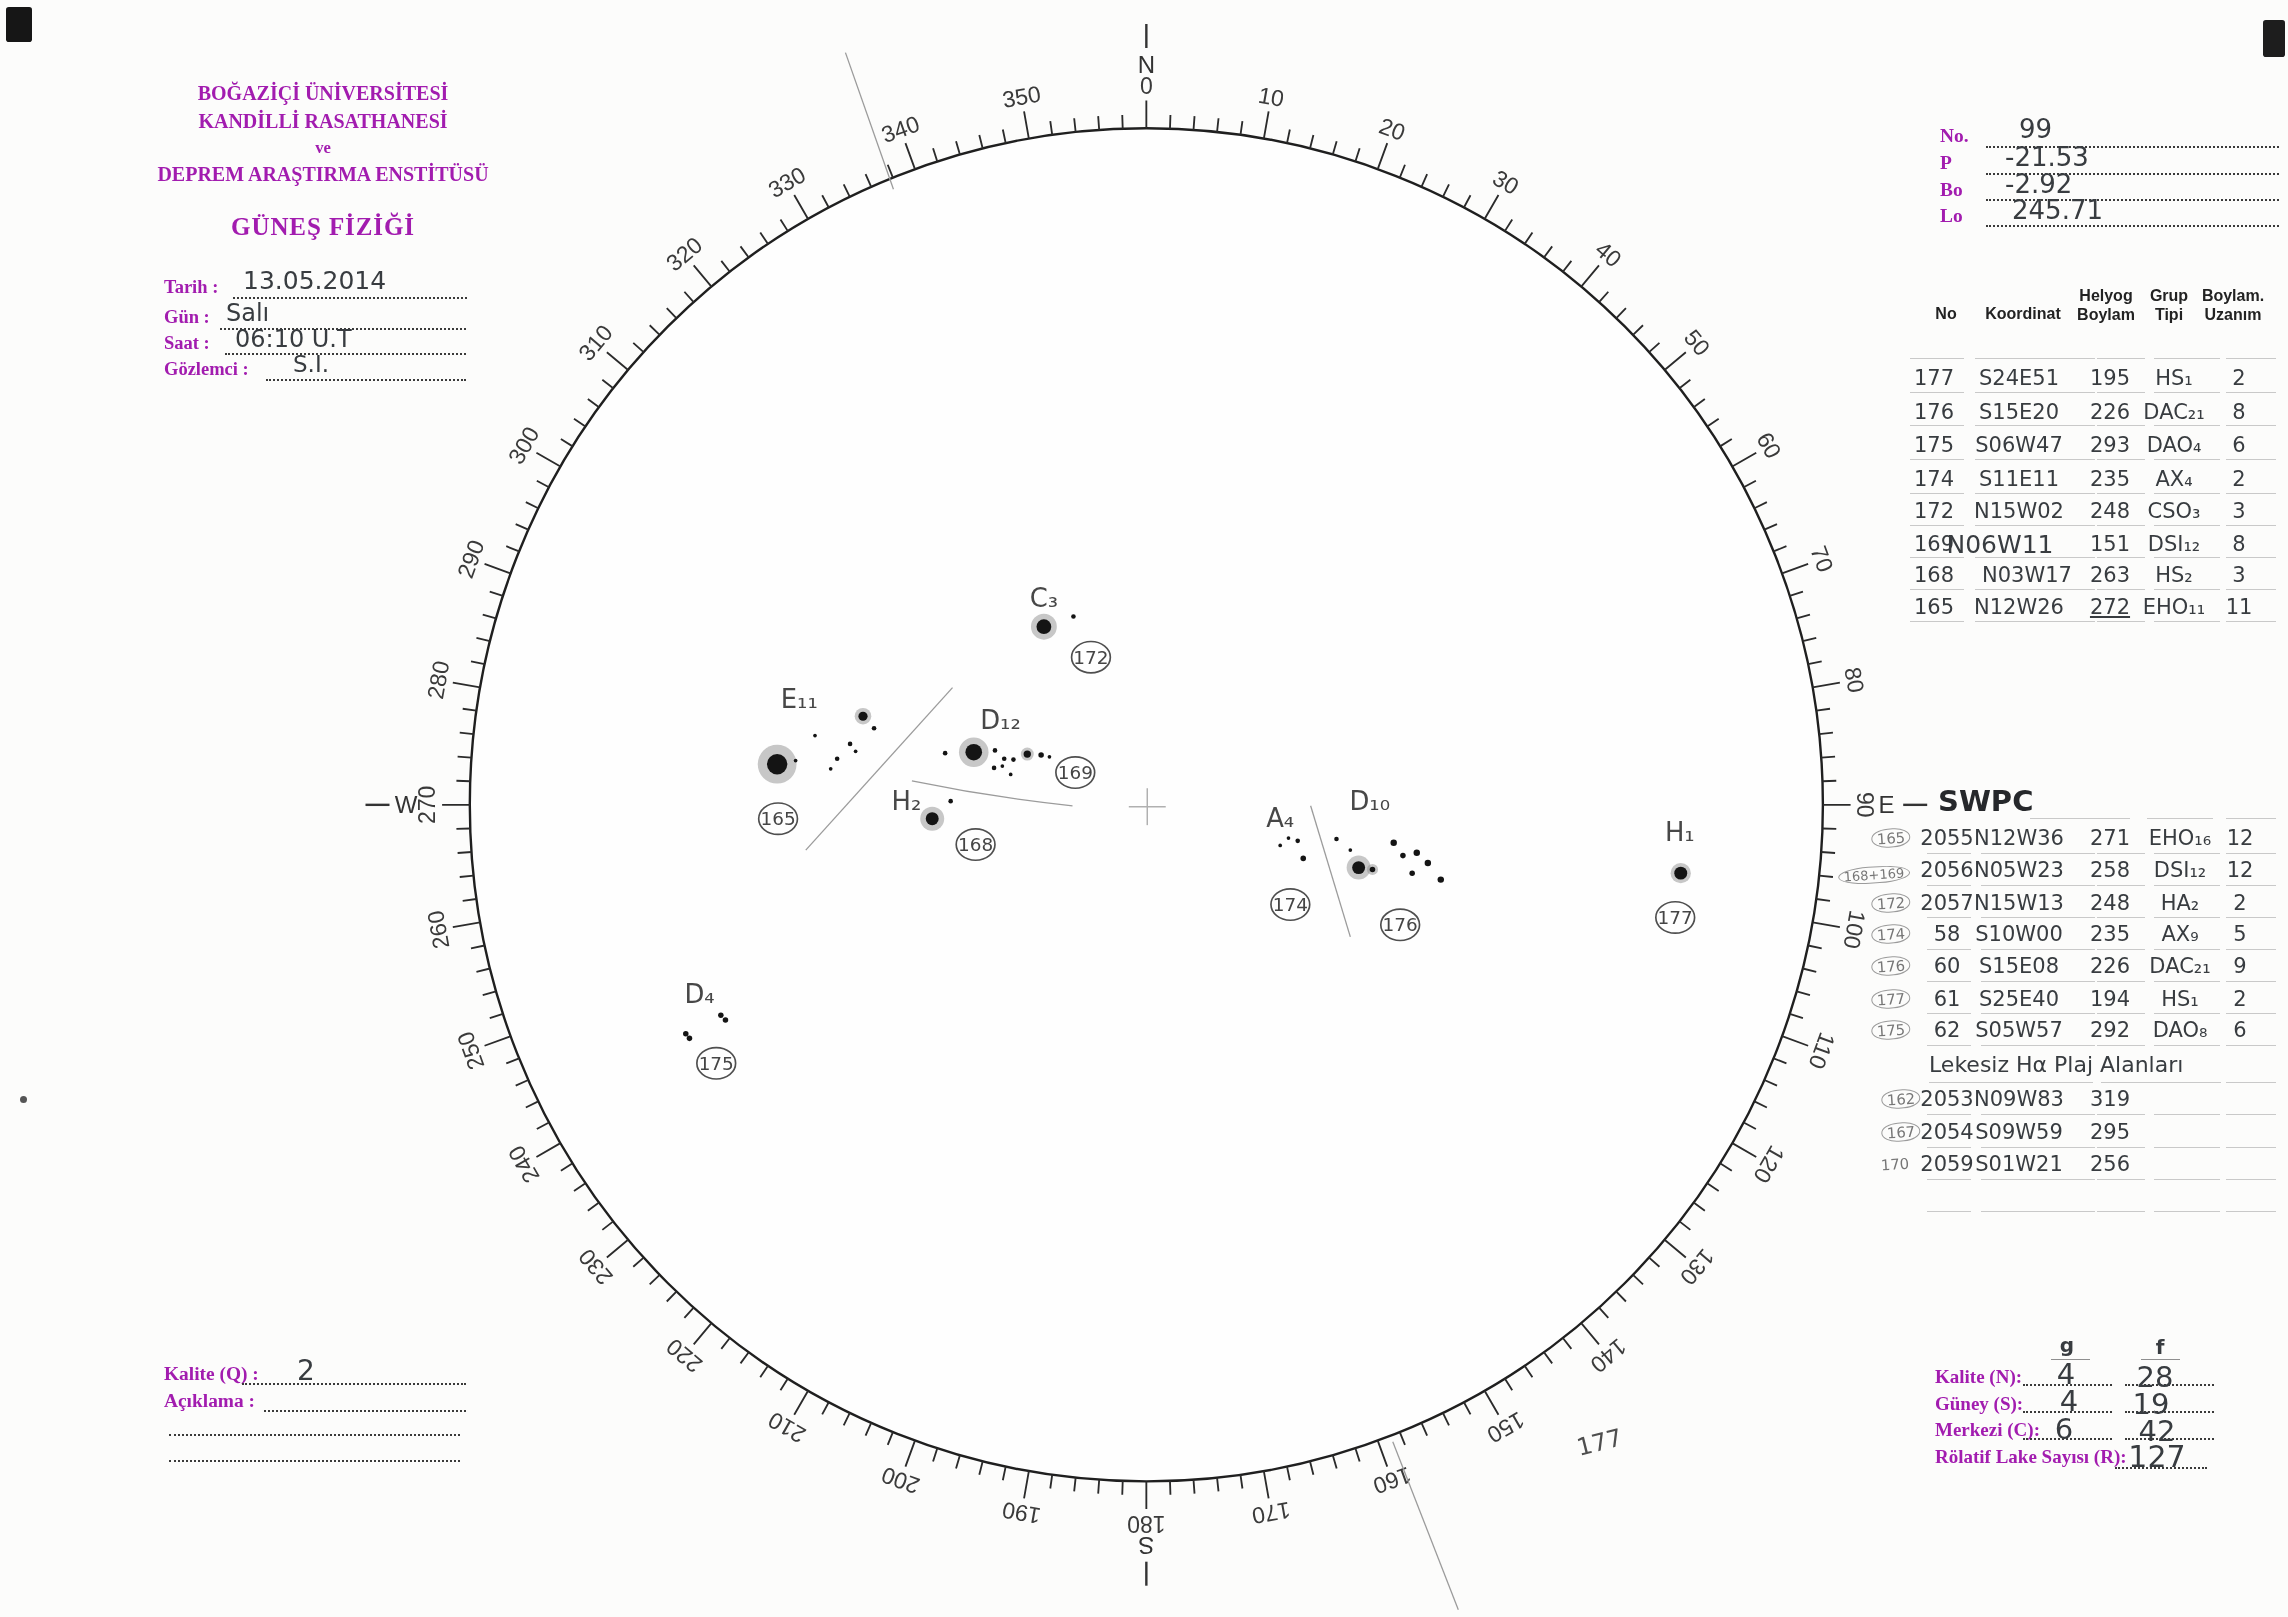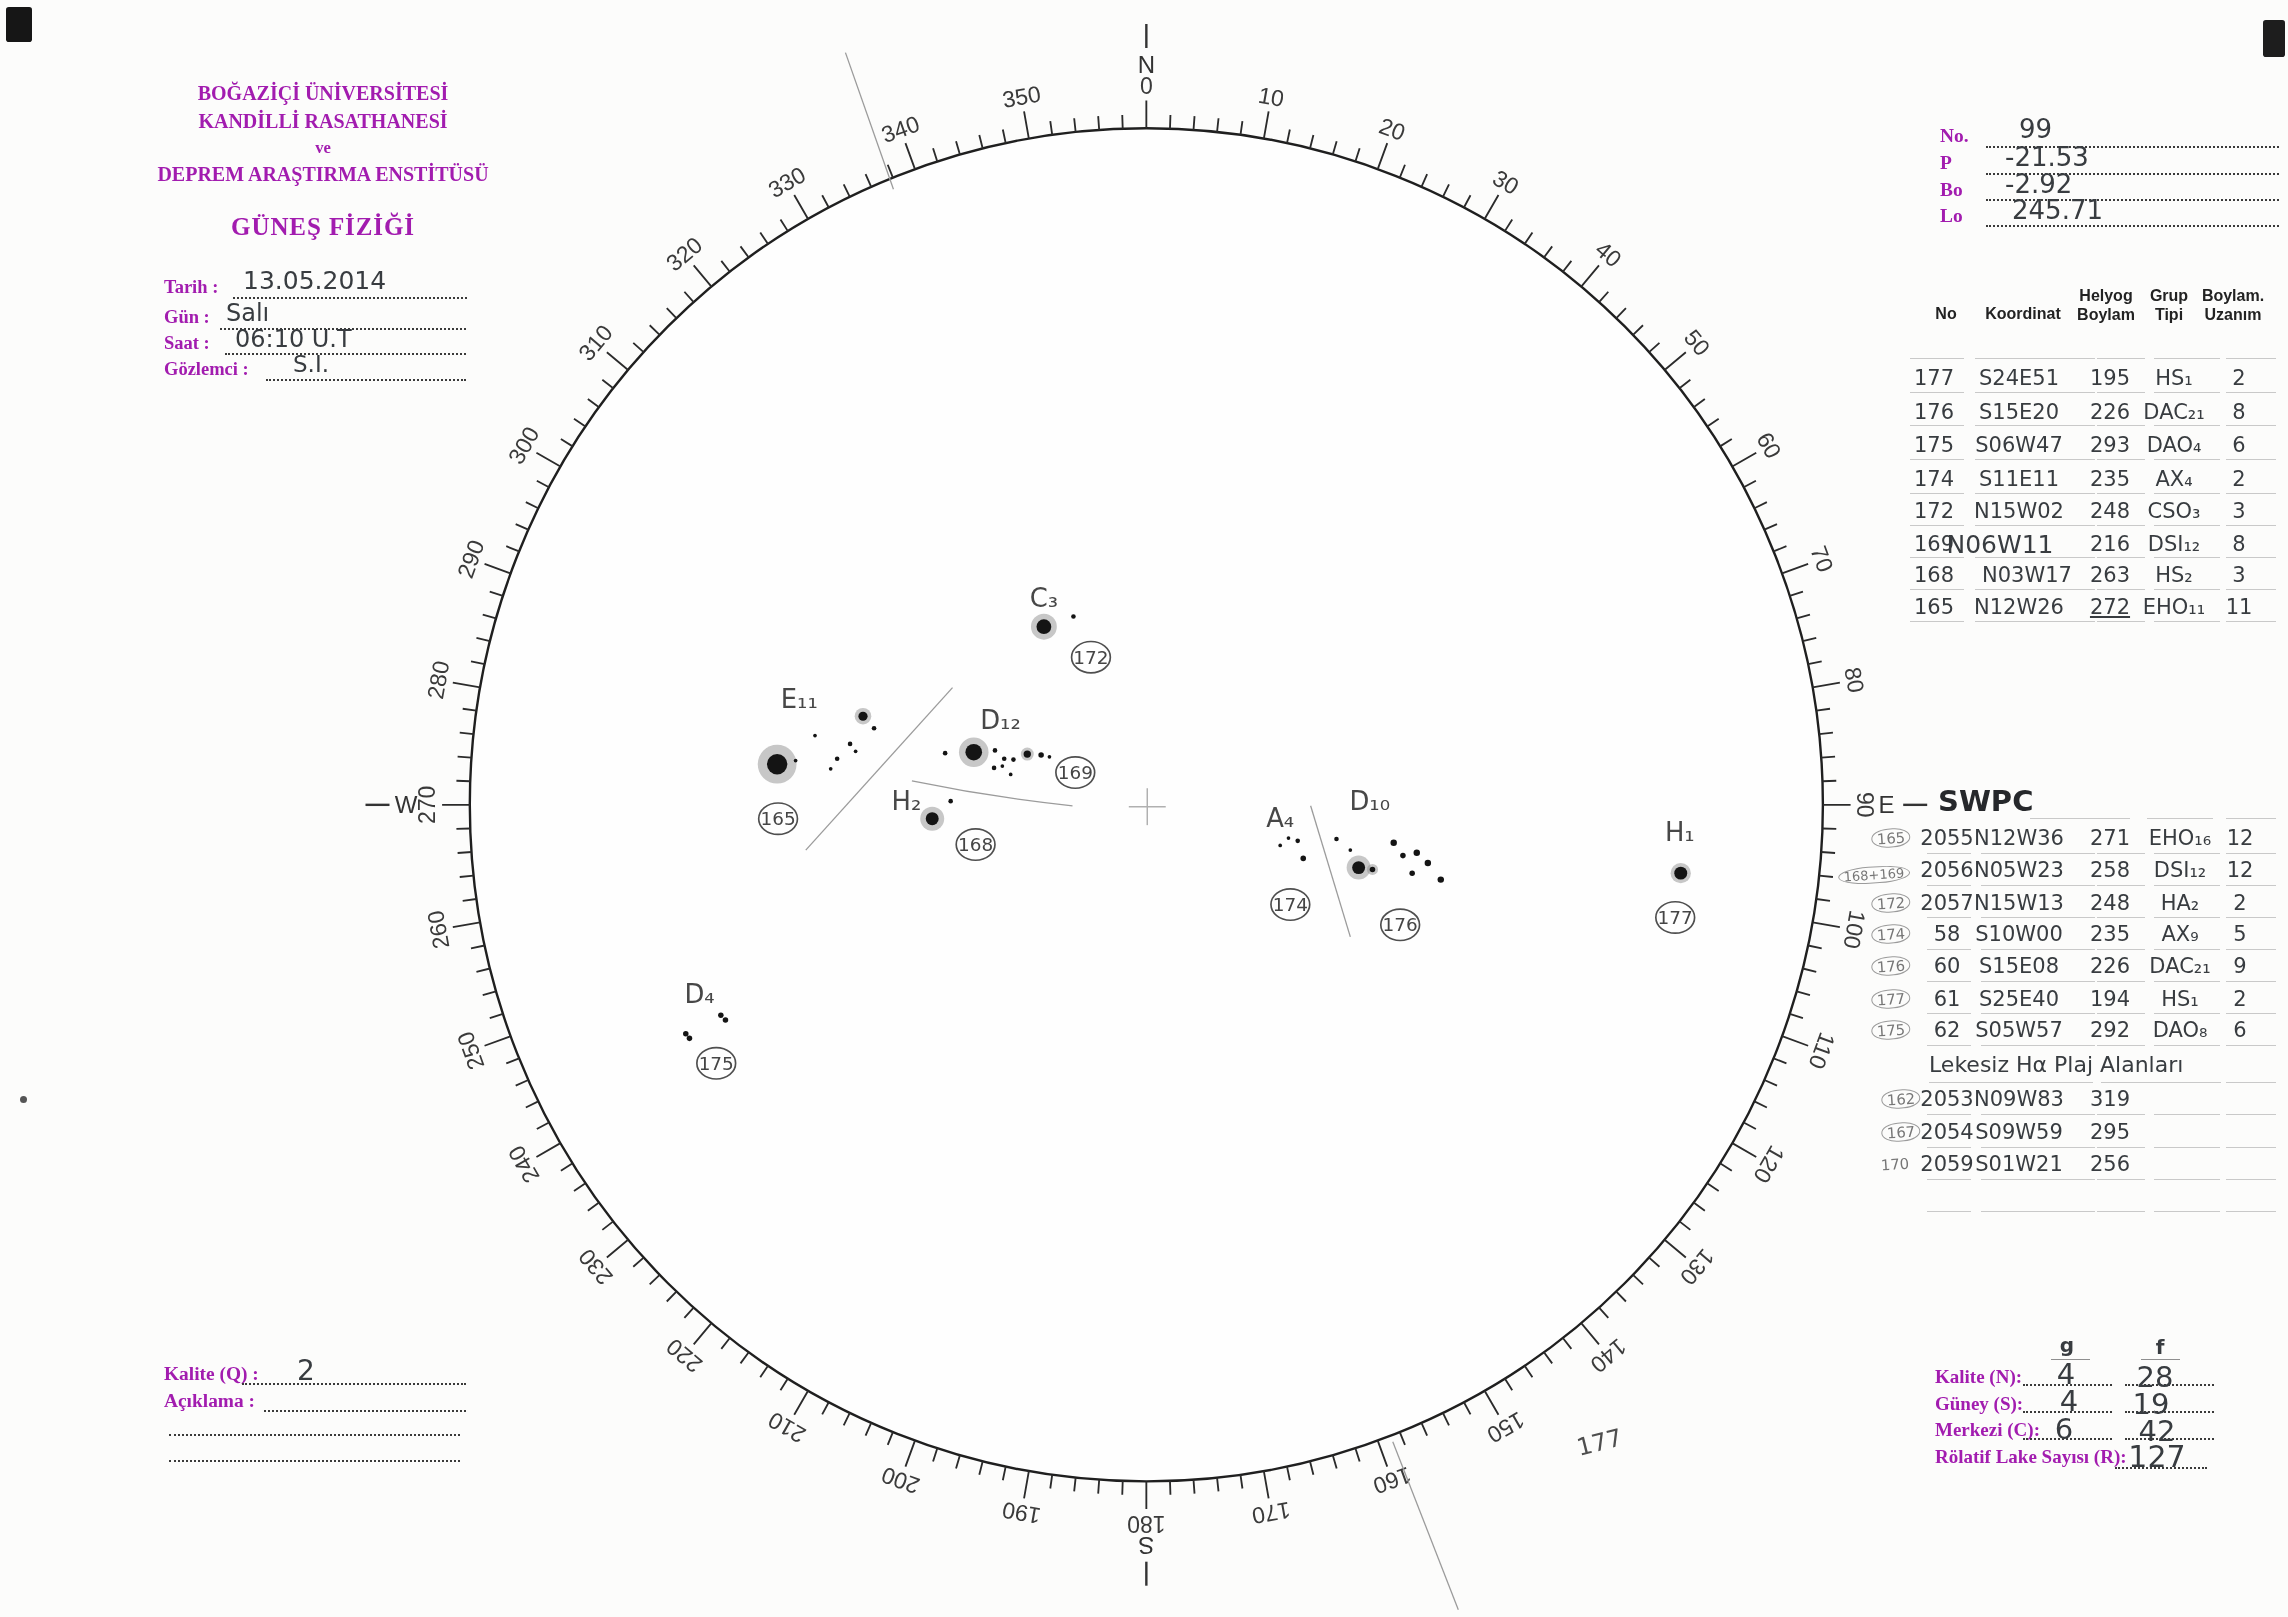--- a/index.html
+++ b/index.html
@@ -312,21 +312,21 @@
     <div class="cc hand" style="left: 2110px; top: 511px; font-size: 21px;">248</div>
     <div class="cc hand" style="left: 2174px; top: 511px; font-size: 21px;">CSO₃</div>
     <div class="cc hand" style="left: 2239px; top: 511px; font-size: 21px;">3</div>
     <div class="guide" style="left: 1910px; width: 54px; top: 525px;"></div>
     <div class="guide" style="left: 1975px; width: 120px; top: 525px;"></div>
     <div class="guide" style="left: 2097px; width: 48px; top: 525px;"></div>
     <div class="guide" style="left: 2154px; width: 66px; top: 525px;"></div>
     <div class="guide" style="left: 2226px; width: 50px; top: 525px;"></div>
     <div class="cc hand" style="left: 1934px; top: 544px; font-size: 21px;">169</div>
     <div class="cc hand" style="left: 2000px; top: 544px; font-size: 25px;">N06W11</div>
-    <div class="cc hand" style="left: 2110px; top: 544px; font-size: 21px;">216</div>
+    <div class="cc hand" style="left: 2110px; top: 544px; font-size: 21px;">151</div>
     <div class="cc hand" style="left: 2174px; top: 544px; font-size: 21px;">DSI₁₂</div>
     <div class="cc hand" style="left: 2239px; top: 544px; font-size: 21px;">8</div>
     <div class="guide" style="left: 1910px; width: 54px; top: 557px;"></div>
     <div class="guide" style="left: 1975px; width: 120px; top: 557px;"></div>
     <div class="guide" style="left: 2097px; width: 48px; top: 557px;"></div>
     <div class="guide" style="left: 2154px; width: 66px; top: 557px;"></div>
     <div class="guide" style="left: 2226px; width: 50px; top: 557px;"></div>
     <div class="cc hand" style="left: 1934px; top: 575px; font-size: 21px;">168</div>
     <div class="cc hand" style="left: 2019px; top: 575px; font-size: 21px; margin-left: 8px;">N03W17</div>
     <div class="cc hand" style="left: 2110px; top: 575px; font-size: 21px;">263</div>

